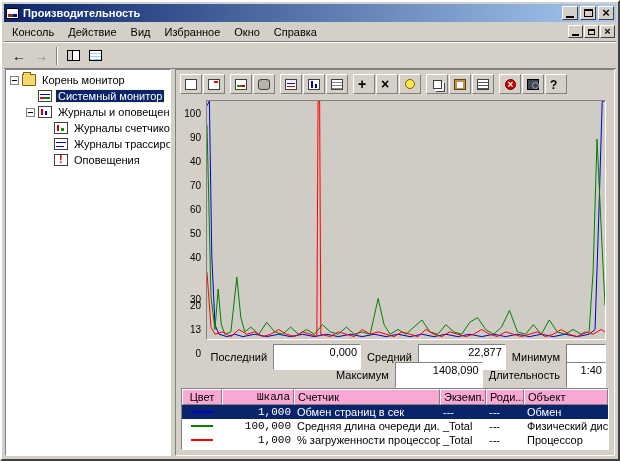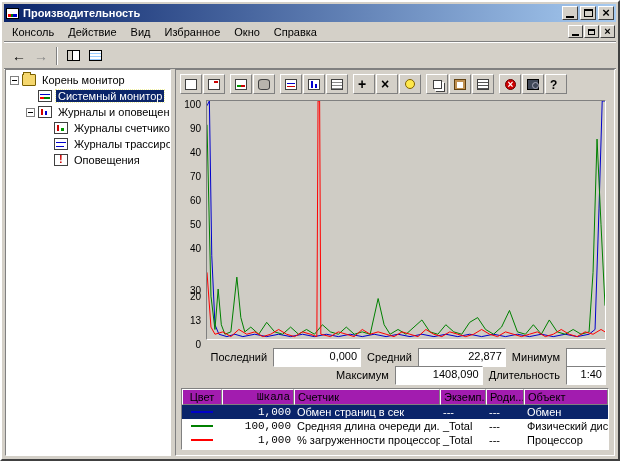--- a/index.html
+++ b/index.html
@@ -116,37 +116,37 @@
   .pi-paste::before{content:"";position:absolute;left:2px;top:2px;right:2px;bottom:1px;background:#fff;}
   .pi-props{background:#fff;border:1px solid #404040;
     background-image:repeating-linear-gradient(#fff,#fff 2px,#555 2px,#555 3px);}
   .pi-freeze{background:#d00000;border:1px solid #600;border-radius:50%;width:11px;height:11px;}
   .pi-freeze::before{content:"×";position:absolute;left:2px;top:-1px;color:#fff;font-size:10px;font-weight:bold;}
   .pi-camera{background:#404858;border:1px solid #000;}
   .pi-camera::before{content:"";position:absolute;left:4px;top:2px;width:5px;height:5px;border:1px solid #aab;border-radius:50%;}
   .pi-help::before{content:"?";font-size:12px;line-height:11px;color:#000;}
   
   .chart-area{position:absolute;top:30px;left:2px;right:8px;height:240px;}
-  .y-axis{position:absolute;left:0;top:4px;width:26px;height:100%;}
+  .y-axis{position:absolute;left:0;top:13px;width:26px;height:100%;}
   .y-tick{position:absolute;right:3px;transform:translateY(-50%);font-size:10px;}
   .plot-frame{position:absolute;left:28px;right:0;top:0;bottom:0;
     border:1px solid;border-color:#808080 #ffffff #ffffff #808080;background:#cfccc5;}
   .plot-frame svg{position:absolute;left:0;top:0;width:100%;height:100%;}
   
   .stats{position:absolute;top:278px;left:8px;right:8px;}
   .stats-row{display:flex;justify-content:flex-end;align-items:center;height:18px;gap:6px;}
   .stat-label{white-space:nowrap;}
-  .stat-field{height:19px;background:#fff;border:1px solid;border-color:#808080 #ffffff #ffffff #808080;
+  .stat-field{height:26px;background:#fff;border:1px solid;border-color:#808080 #ffffff #ffffff #808080;
     text-align:right;padding:1px 3px;overflow:hidden;white-space:nowrap;flex:none;}
   .w88{width:88px;}.w40{width:40px;}
   
   .legend{position:absolute;top:318px;left:5px;right:5px;bottom:5px;background:#fff;
     border:1px solid;border-color:#808080 #ffffff #ffffff #808080;overflow:hidden;}
   .lg-header{display:flex;height:16px;}
-  .lg-h{background:#a21caf;border:1px solid;border-color:#ffffff #808080 #808080 #ffffff;
+  .lg-h{background:#f9a8d4;border:1px solid;border-color:#ffffff #808080 #808080 #ffffff;
     padding:1px 3px;white-space:nowrap;overflow:hidden;flex:none;}
   .lg-row{display:flex;height:14px;align-items:center;}
   .lg-c{padding:0 3px;white-space:nowrap;overflow:hidden;flex:none;height:14px;line-height:14px;}
   .c-color{width:40px;display:flex;align-items:center;justify-content:center;}
   .c-scale{width:72px;text-align:right;font-family:Liberation Mono, monospace;}
   .c-counter{width:146px;}
   .c-inst{width:46px;}
   .c-parent{width:38px;}
   .c-object{width:84px;}
   .c-comp{width:60px;}

